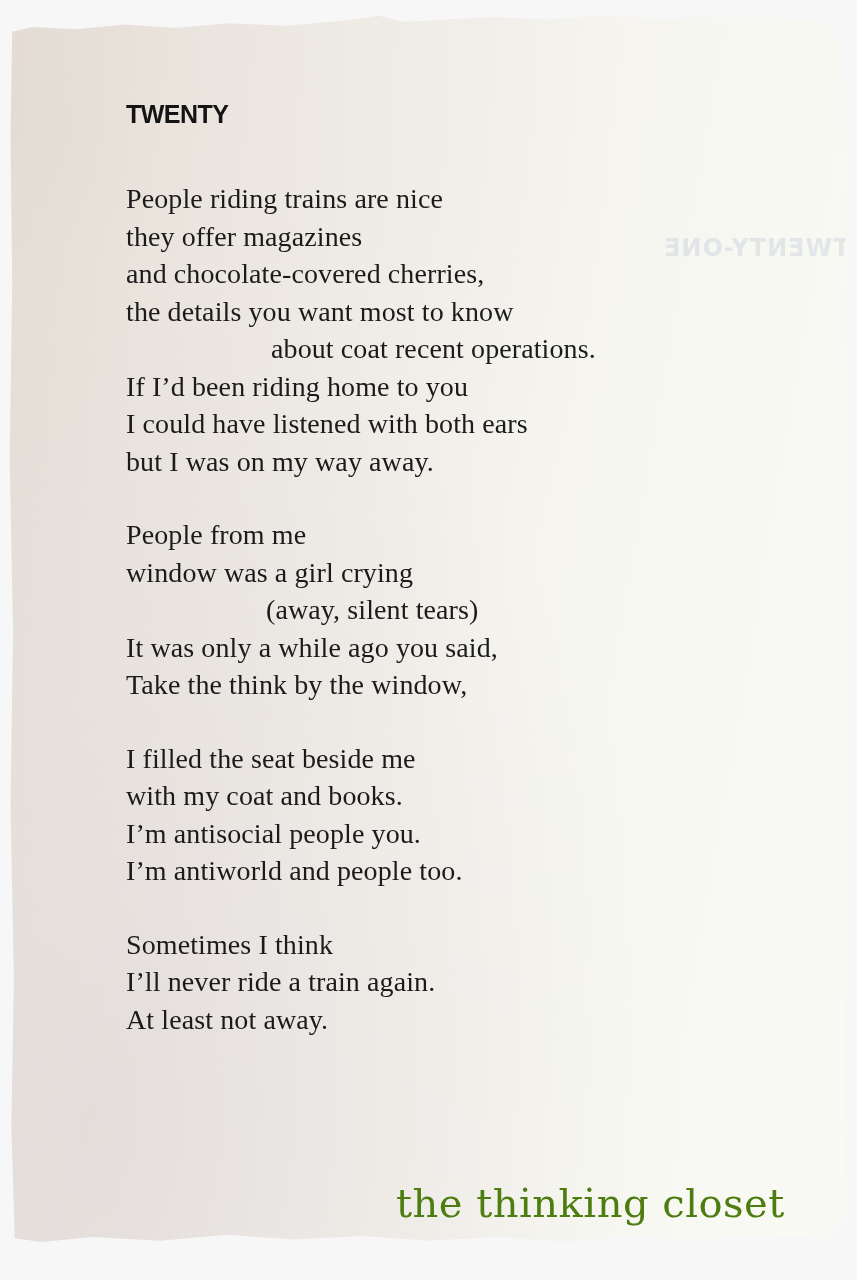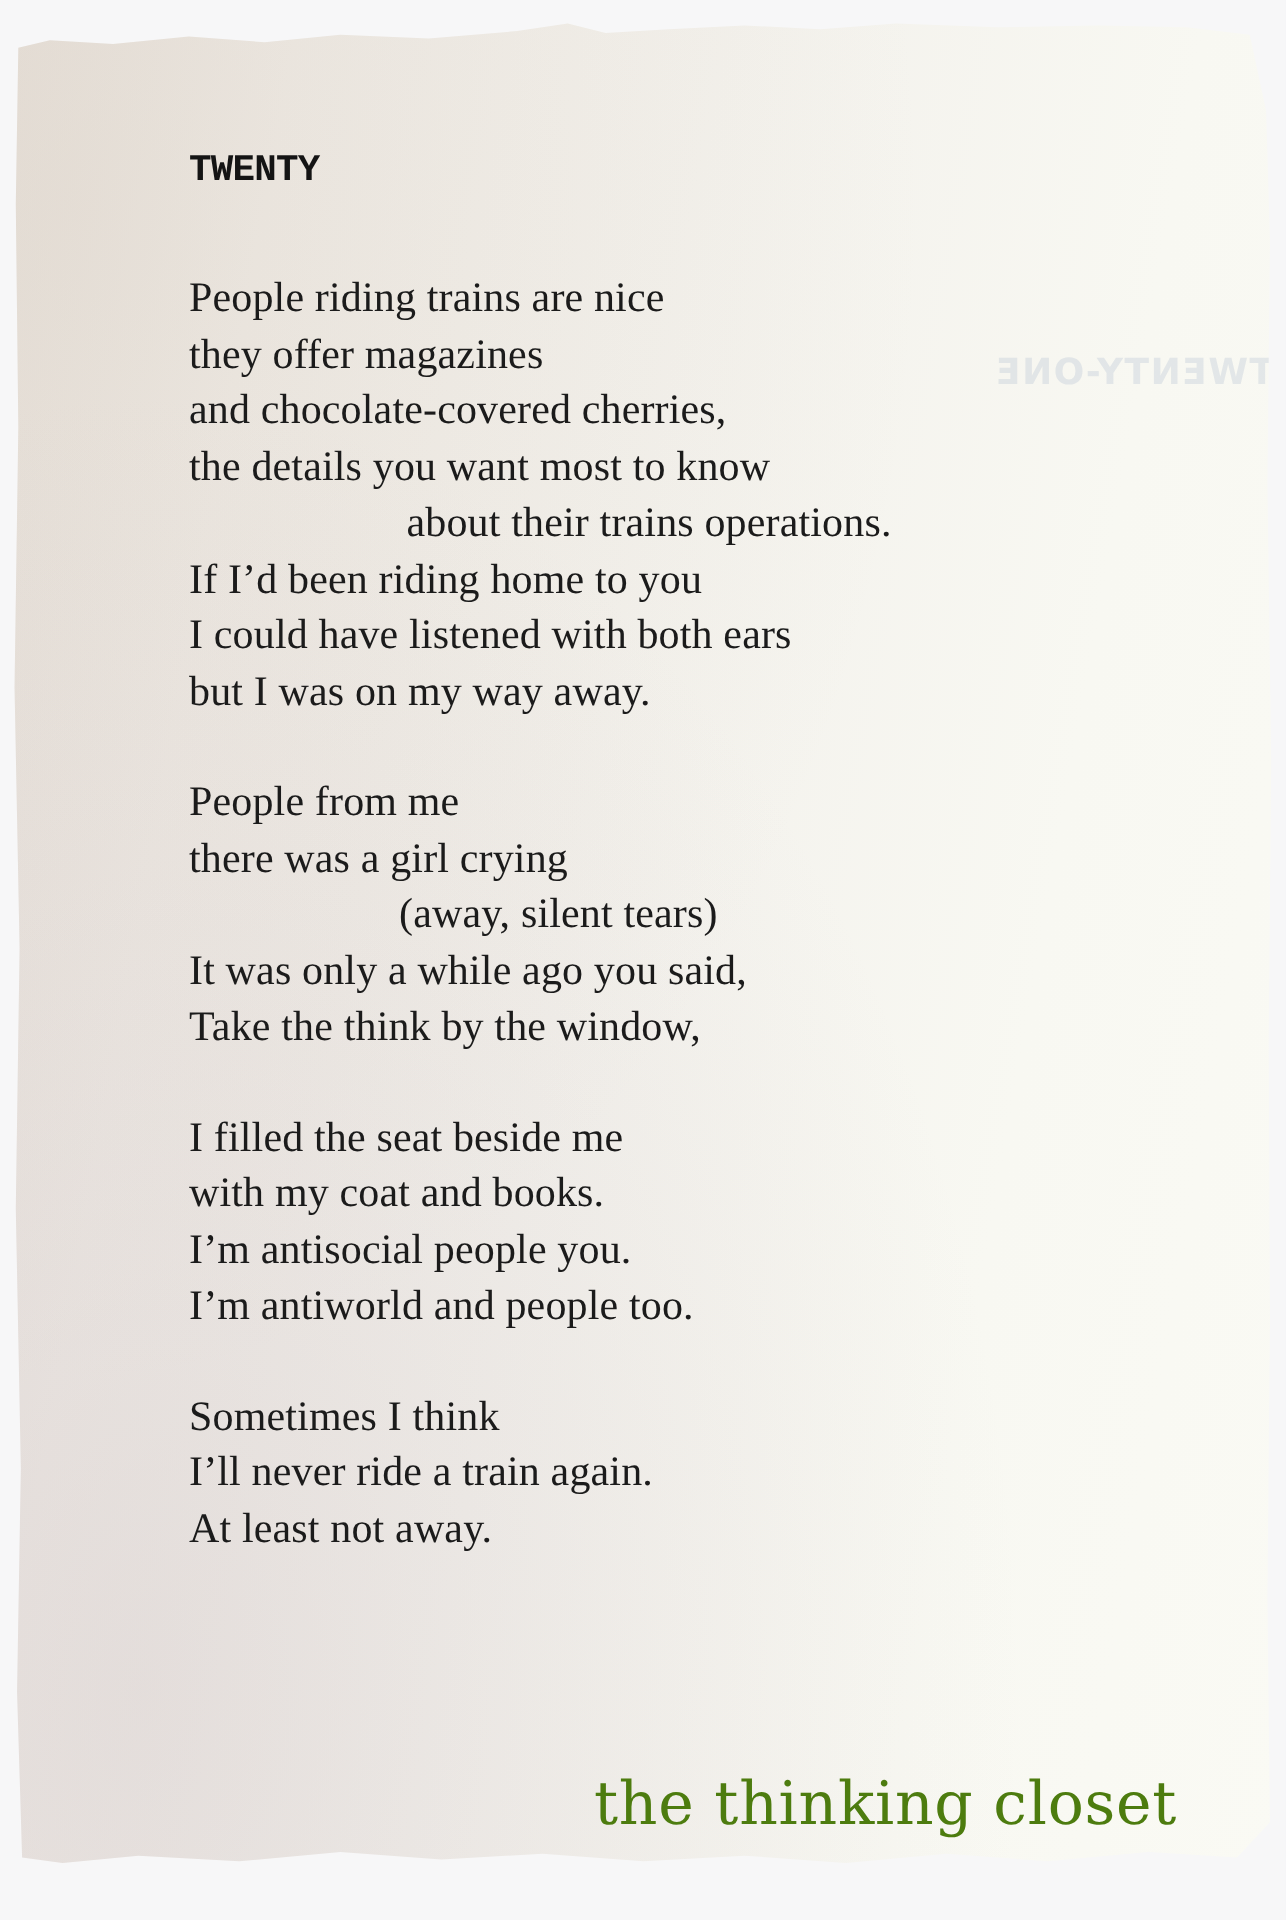--- a/index.html
+++ b/index.html
@@ -64,21 +64,21 @@
       overflow: hidden;
     }
     .ghost-lines div { height: 37px; }
     .poem {
       position: absolute;
       left: 126px;
       top: 96px;
       color: #1b1b1b;
     }
     .title {
-      font-family: Liberation Mono, monospace;
+      font-family: Liberation Sans, sans-serif;
       font-weight: bold;
       font-size: 25px;
       letter-spacing: -0.5px;
       margin: 0 0 48px 0;
       color: #141414;
       line-height: 36px;
     }
     .stanza { margin-bottom: 36px; }
     .line {
       font-family: "Liberation Serif", serif;
@@ -115,29 +115,29 @@
   </div>
 
   <div class="poem">
     <div class="title">TWENTY</div>
 
     <div class="stanza">
       <div class="line">People riding trains are nice</div>
       <div class="line">they offer magazines</div>
       <div class="line">and chocolate-covered cherries,</div>
       <div class="line">the details you want most to know</div>
-      <div class="line indent-1">about their trains operations.</div>
+      <div class="line indent-1">about coat recent operations.</div>
       <div class="line">If I’d been riding home to you</div>
       <div class="line">I could have listened with both ears</div>
       <div class="line">but I was on my way away.</div>
     </div>
 
     <div class="stanza">
       <div class="line">People from me</div>
-      <div class="line">there was a girl crying</div>
+      <div class="line">window was a girl crying</div>
       <div class="line indent-2">(away, silent tears)</div>
       <div class="line">It was only a while ago you said,</div>
       <div class="line">Take the think by the window,</div>
     </div>
 
     <div class="stanza">
       <div class="line">I filled the seat beside me</div>
       <div class="line">with my coat and books.</div>
       <div class="line">I’m antisocial people you.</div>
       <div class="line">I’m antiworld and people too.</div>

